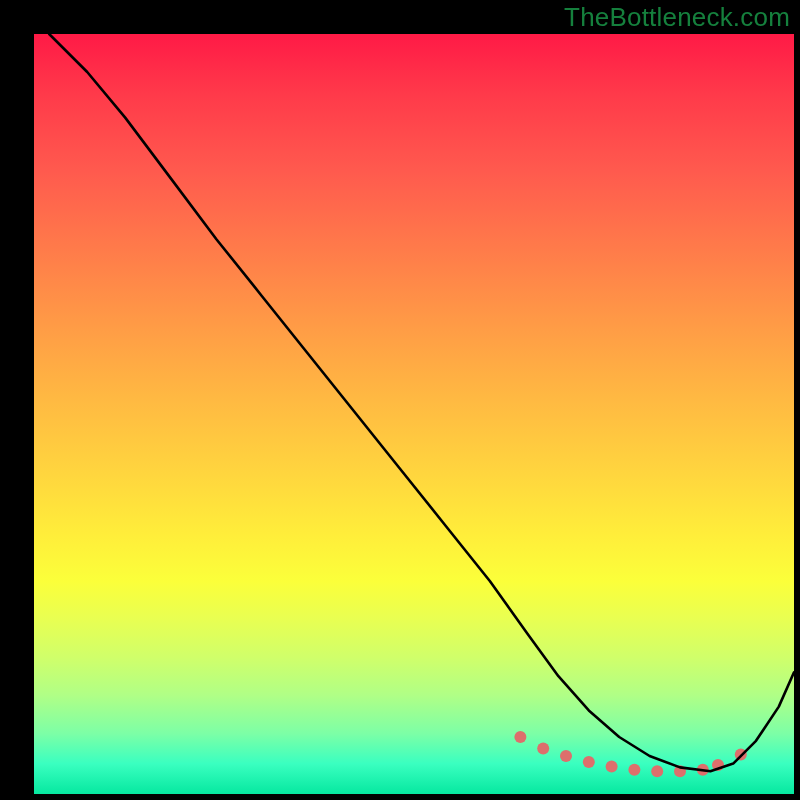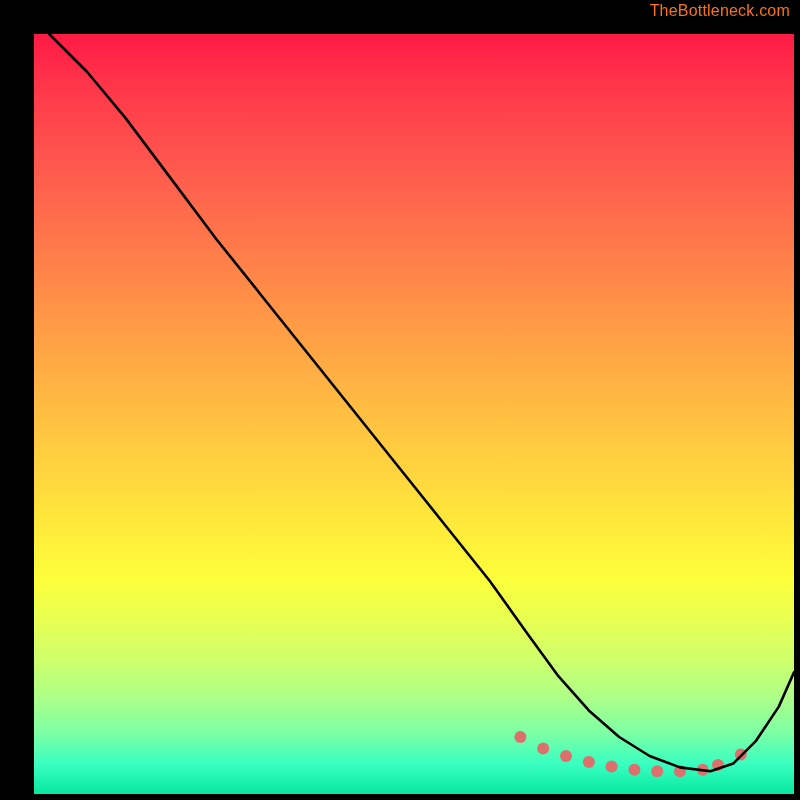--- a/index.html
+++ b/index.html
@@ -49,22 +49,22 @@
     );
   }
   .svg-layer {
     position: absolute;
     inset: 0;
   }
   .watermark {
     position: absolute;
     top: 2px;
     right: 10px;
-    color: #f97316;
-    font-size: 16px;
+    color: #15803d;
+    font-size: 26px;
     font-weight: 500;
     letter-spacing: 0.2px;
     user-select: none;
   }
 </style>
 </head>
 <body>
 
 <div class="frame">
   <div class="plot-area">

